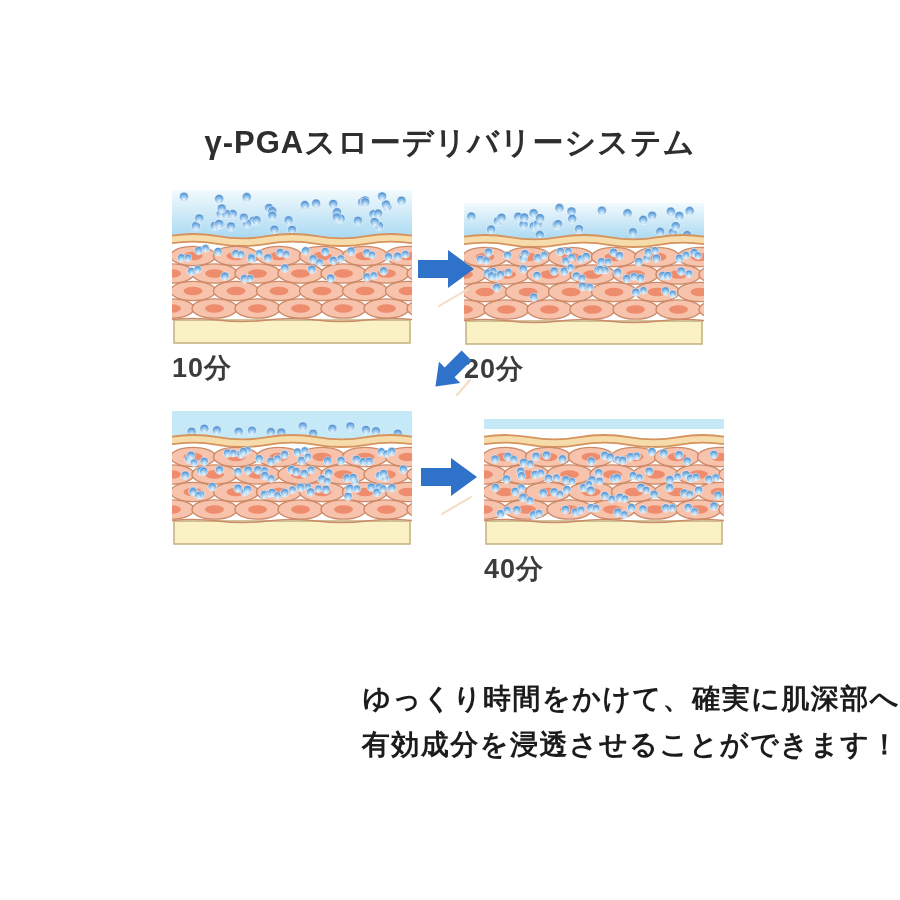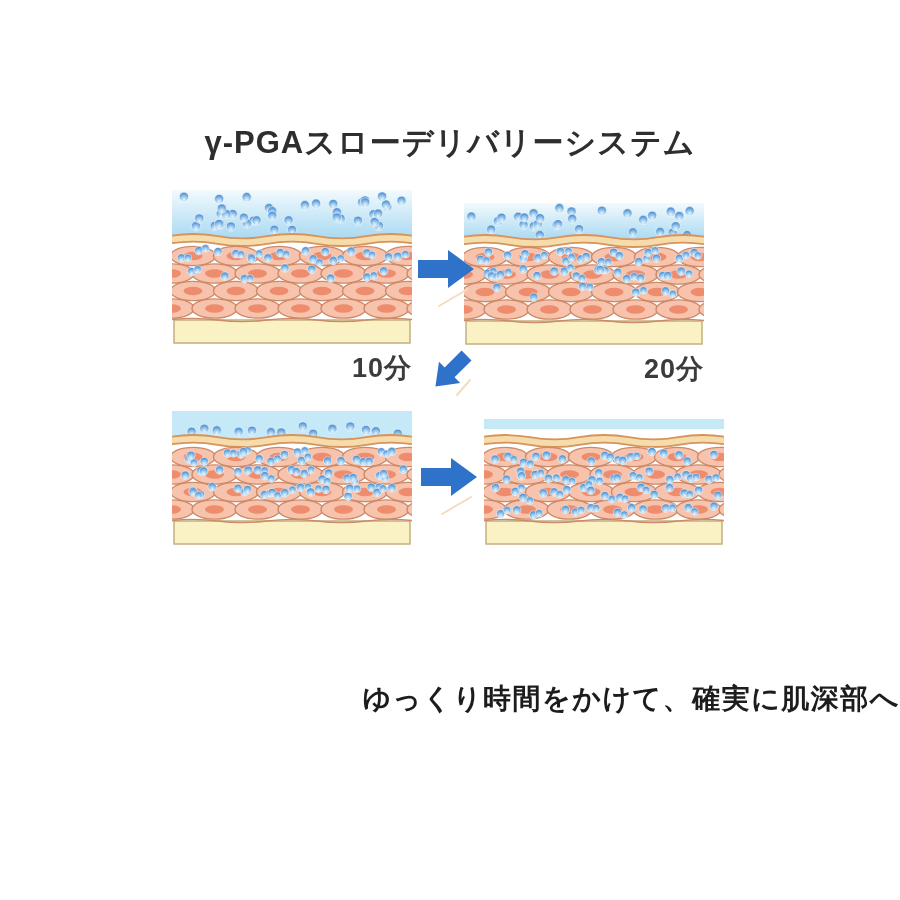--- a/index.html
+++ b/index.html
@@ -4,21 +4,21 @@
 <style>
   html,body{margin:0;padding:0;background:#ffffff;}
   .page{
     position:relative;width:900px;height:804px;background:#ffffff;overflow:hidden;
     font-family:"Liberation Sans","DejaVu Sans",sans-serif;
   }
   .title{
     position:absolute;top:122px;left:0;width:900px;text-align:center;
     font-size:31px;font-weight:700;letter-spacing:1px;color:var(--text,#2e2e2e);
   }
-  .stage{position:absolute;width:240px;text-align:right;}
+  .stage{position:absolute;width:240px;text-align:left;}
   #stage-0{left:172px;top:190px;}
   #stage-1{left:464px;top:203px;}
   #stage-2{left:172px;top:411px;}
   #stage-3{left:484px;top:419px;}
   .panel{display:block;}
   .stage-label{
     margin-top:6px;font-size:27px;font-weight:700;letter-spacing:1px;color:#3c3c3c;
   }
   .arrow{position:absolute;}
   #arrow-1{left:418px;top:246px;}
@@ -664,20 +664,21 @@
         <circle cx="133.61813271604936" cy="93.38617969821674" r="4.2" fill="url(#dg3)" stroke="rgba(255,255,255,0.7)" stroke-width="0.8"></circle>
         <circle cx="140.31748971193414" cy="95.66186556927298" r="3.8" fill="url(#dg3)" stroke="rgba(255,255,255,0.7)" stroke-width="0.8"></circle>
         <circle cx="147.65092592592592" cy="88.70688871742112" r="4.2" fill="url(#dg3)" stroke="rgba(255,255,255,0.7)" stroke-width="0.8"></circle>
         <circle cx="158.99282407407406" cy="90.129561042524" r="4.2" fill="url(#dg3)" stroke="rgba(255,255,255,0.7)" stroke-width="0.8"></circle>
         <circle cx="181.79305555555555" cy="89.08232596021948" r="4.2" fill="url(#dg3)" stroke="rgba(255,255,255,0.7)" stroke-width="0.8"></circle>
         <circle cx="188.55165895061728" cy="88.8267018175583" r="3.8" fill="url(#dg3)" stroke="rgba(255,255,255,0.7)" stroke-width="0.8"></circle>
         <circle cx="204.2934413580247" cy="88.72890946502058" r="4.2" fill="url(#dg3)" stroke="rgba(255,255,255,0.7)" stroke-width="0.8"></circle>
         <circle cx="210.6238683127572" cy="92.55576131687243" r="3.8" fill="url(#dg3)" stroke="rgba(255,255,255,0.7)" stroke-width="0.8"></circle>
         <circle cx="229.95586419753084" cy="87.21834276406035" r="4.2" fill="url(#dg3)" stroke="rgba(255,255,255,0.7)" stroke-width="0.8"></circle>
       </svg>
+    <div class="stage-label">40分</div>
   </div>
 
   <svg class="arrow" id="arrow-1" width="60" height="62">
     <polygon points="0,14 30,14 30,4 56,23 30,42 30,32 0,32"></polygon>
     <line x1="50" y1="43" x2="21" y2="60"></line>
   </svg>
 
   <svg class="arrow" id="arrow-2" width="56" height="58">
     <g transform="translate(1,4) rotate(135 27 24)">
       <polygon points="5,17 29,17 29,9 49,24 29,39 29,31 5,31"></polygon>
@@ -685,15 +686,16 @@
     <line x1="47" y1="37" x2="34" y2="52"></line>
   </svg>
 
   <svg class="arrow" id="arrow-3" width="60" height="62">
     <polygon points="0,14 30,14 30,4 56,23 30,42 30,32 0,32"></polygon>
     <line x1="50" y1="43" x2="21" y2="60"></line>
   </svg>
 
   <div class="caption">
     <div>ゆっくり時間をかけて、確実に肌深部へ</div>
+    <div>有効成分を浸透させることができます！</div>
   </div>
 
 </div>
 
 </body></html>

